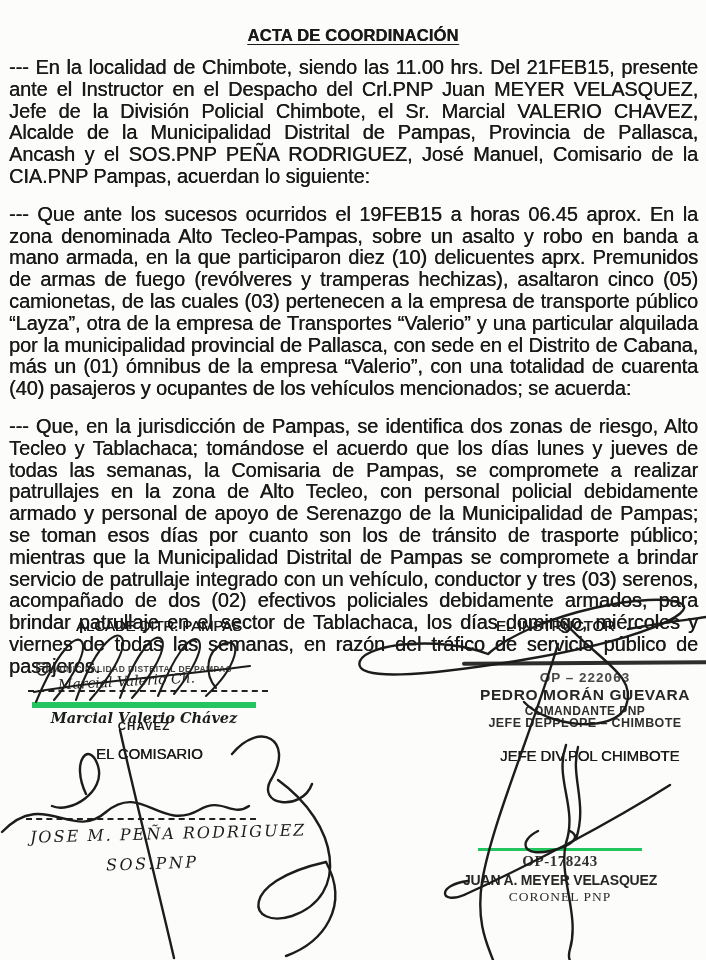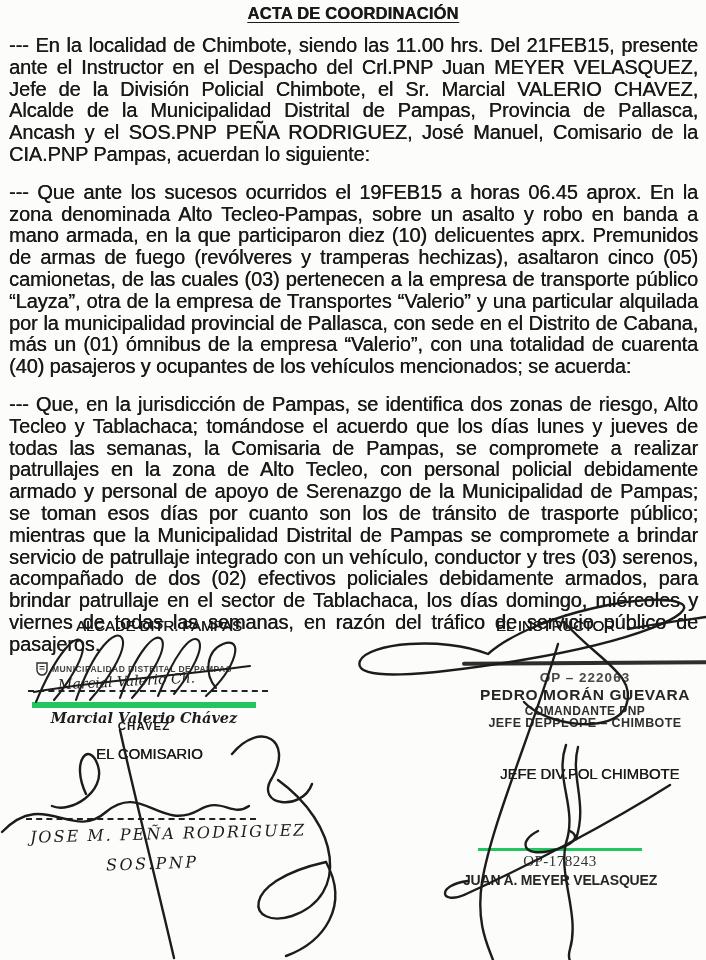--- a/index.html
+++ b/index.html
@@ -3,21 +3,21 @@
 <meta charset="utf-8">
 <style>
   * { margin:0; padding:0; box-sizing:border-box; }
   html,body { width:706px; }
   body { background:#e9e9e7; font-family:"Liberation Sans", sans-serif; }
   .page {
     position:relative; width:706px; height:960px; overflow:hidden;
     background:#fcfcfa; color:#1a1a1a;
   }
   .title {
-    padding-top:4px; text-align:center;
+    padding-top:26px; text-align:center;
     font-size:16.5px; font-weight:bold; letter-spacing:.2px;
     text-decoration:underline; text-underline-offset:3px;
     text-shadow:.4px 0 0 currentColor;
   }
   .content { padding:12px 8px 0 9px; }
   .para {
     font-size:20px; line-height:21.8px; text-align:justify;
     letter-spacing:-.12px; margin-bottom:16px;
     text-shadow:.35px 0 0 currentColor;
   }
@@ -81,21 +81,21 @@
     </svg>
 
     <div class="abs typed" style="left:496px; top:11px;">EL INSTRUCTOR</div>
 
     <div class="abs stampline" style="left:462px; top:55px; width:246px; height:4px; transform:rotate(-.4deg);"></div>
     <div class="abs center stamp-op" style="left:462px; top:64px; width:246px;">OP – 222063</div>
     <div class="abs center stamp-name" style="left:442px; top:80px; width:286px;">PEDRO MORÁN GUEVARA</div>
     <div class="abs center stamp-sub" style="left:442px; top:98px; width:286px;">COMANDANTE PNP</div>
     <div class="abs center stamp-sub" style="left:442px; top:110px; width:286px; font-size:12.5px;">JEFE DEPPLOPE – CHIMBOTE</div>
 
-    <div class="abs typed" style="left:500px; top:159px;">JEFE DIV.POL CHIMBOTE</div>
+    <div class="abs typed" style="left:500px; top:141px;">JEFE DIV.POL CHIMBOTE</div>
 
     <svg class="sigsvg" style="left:340px; top:-24px;" width="366" height="378" viewBox="0 0 366 378">
       <path d="M148 72 C196 30 318 8 342 22 C356 31 302 58 182 78 C84 94 12 100 20 79 C27 61 102 54 148 72"></path>
       <path d="M288 47 C320 41 352 37 366 35"></path>
       <path d="M224 40 C258 78 298 94 286 124 C274 153 206 144 184 120"></path>
       <path d="M218 62 C192 150 152 240 142 300 C136 340 147 362 153 378"></path>
     </svg>
 
     <div class="abs typed" style="left:96px; top:139px;">EL COMISARIO</div>
 
@@ -106,22 +106,23 @@
     <svg class="sigsvg" style="left:-6px; top:122px;" width="364" height="232" viewBox="0 0 364 232">
       <path d="M92 66 C76 32 96 12 104 38 C112 64 76 86 58 78"></path>
       <path d="M8 104 C50 60 78 114 112 84 C148 54 166 104 205 82 C228 68 238 90 255 78"></path>
       <path d="M238 26 C266 -8 300 12 278 50 C260 78 308 84 318 56"></path>
       <path d="M126 2 C140 66 162 152 180 230"></path>
       <path d="M284 52 C345 96 356 168 298 188 C254 202 242 154 332 134"></path>
       <path d="M332 134 C356 178 330 214 292 228"></path>
     </svg>
 
     <div class="abs solidline" style="left:478px; top:242px; width:164px; border-top-width:3px;"></div>
-    <div class="abs center serif-stamp" style="left:478px; top:247px; width:164px; font-size:15px; font-weight:normal; color:#303030; letter-spacing:.5px;">OP-178243</div>
+    <div class="abs center serif-stamp" style="left:478px; top:247px; width:164px; font-size:15px; font-weight:bold; color:#303030; letter-spacing:.5px;">OP-178243</div>
     <div class="abs center" style="left:450px; top:266px; width:220px; font-size:14px; font-weight:bold; color:#262626; letter-spacing:-.2px; white-space:nowrap;">JUAN A. MEYER VELASQUEZ</div>
+    <div class="abs center serif-stamp" style="left:450px; top:283px; width:220px; font-size:13.5px; color:#2c2c2c; letter-spacing:1px;">CORONEL PNP</div>
 
     <svg class="sigsvg" style="left:420px; top:137px;" width="286" height="223" viewBox="0 0 286 223">
       <path d="M146 2 C134 36 158 64 146 100 C138 132 160 172 150 206 C147 216 151 220 154 223"></path>
       <path d="M158 4 C150 34 168 60 156 96"></path>
       <path d="M118 88 C98 98 102 114 130 108 C152 103 162 94 150 88"></path>
       <path d="M250 42 C190 80 110 122 44 152"></path>
       <path d="M44 152 C20 162 16 142 48 138"></path>
     </svg>
 
   </div>

